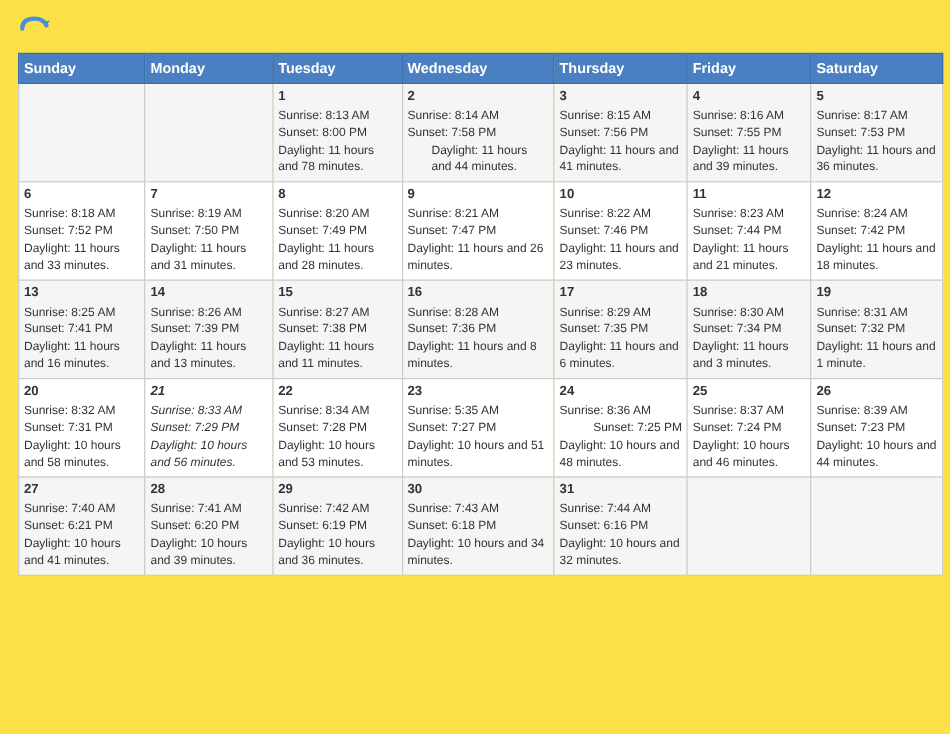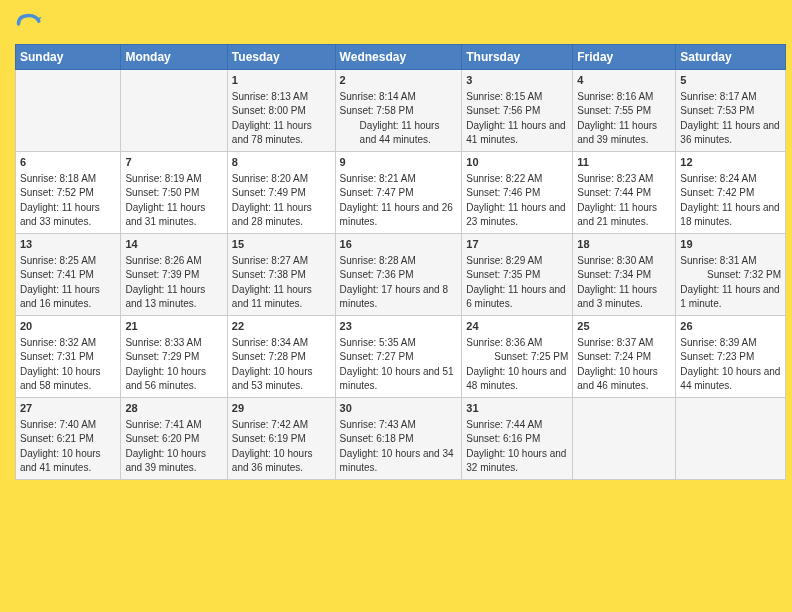--- a/index.html
+++ b/index.html
@@ -217,49 +217,49 @@
           <td style="height: 78px;">
             <span class="day-number">15</span>
             <span style="display: block;">Sunrise: 8:27 AM</span>
             <span style="display: block;">Sunset: 7:38 PM</span>
             <span style="display: block;">Daylight: 11 hours and 11 minutes.</span>
           </td>
           <td style="height: 78px;">
             <span class="day-number">16</span>
             <span style="display: block;">Sunrise: 8:28 AM</span>
             <span style="display: block;">Sunset: 7:36 PM</span>
-            <span style="display: block;">Daylight: 17 hours and 8 minutes.</span>
+            <span style="display: block;">Daylight: 11 hours and 8 minutes.</span>
           </td>
           <td style="height: 78px;">
             <span class="day-number">17</span>
             <span style="display: block;">Sunrise: 8:29 AM</span>
             <span style="display: block;">Sunset: 7:35 PM</span>
             <span style="display: block;">Daylight: 11 hours and 6 minutes.</span>
           </td>
           <td style="height: 78px;">
             <span class="day-number">18</span>
             <span style="display: block;">Sunrise: 8:30 AM</span>
             <span style="display: block;">Sunset: 7:34 PM</span>
             <span style="display: block;">Daylight: 11 hours and 3 minutes.</span>
           </td>
           <td style="height: 78px;">
             <span class="day-number">19</span>
             <span style="display: block;">Sunrise: 8:31 AM</span>
-            <span style="display: block; text-align: right;">Sunset: 7:32 PM</span>
+            <span style="display: block;">Sunset: 7:32 PM</span>
             <span style="display: block;">Daylight: 11 hours and 1 minute.</span>
           </td>
         </tr>
         <tr>
           <td style="height: 78px;">
             <span class="day-number">20</span>
             <span style="display: block;">Sunrise: 8:32 AM</span>
             <span style="display: block;">Sunset: 7:31 PM</span>
             <span style="display: block;">Daylight: 10 hours and 58 minutes.</span>
           </td>
-          <td style="height: 78px;">
+          <td style="height: 78px; font-style: italic;">
             <span class="day-number">21</span>
             <span style="display: block;">Sunrise: 8:33 AM</span>
             <span style="display: block;">Sunset: 7:29 PM</span>
             <span style="display: block;">Daylight: 10 hours and 56 minutes.</span>
           </td>
           <td style="height: 78px;">
             <span class="day-number">22</span>
             <span style="display: block;">Sunrise: 8:34 AM</span>
             <span style="display: block;">Sunset: 7:28 PM</span>
             <span style="display: block;">Daylight: 10 hours and 53 minutes.</span>

